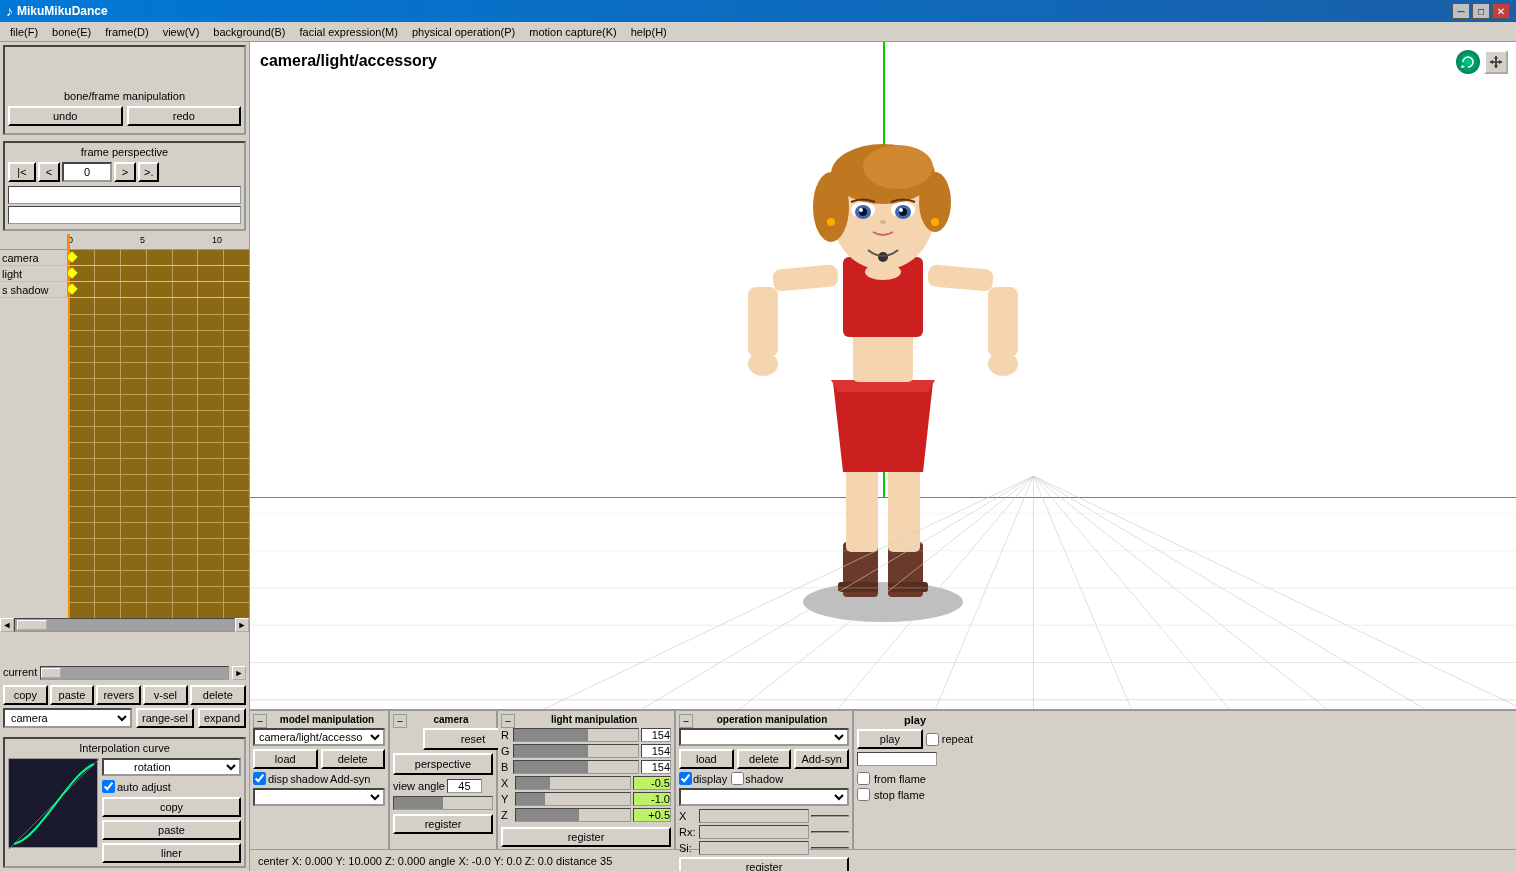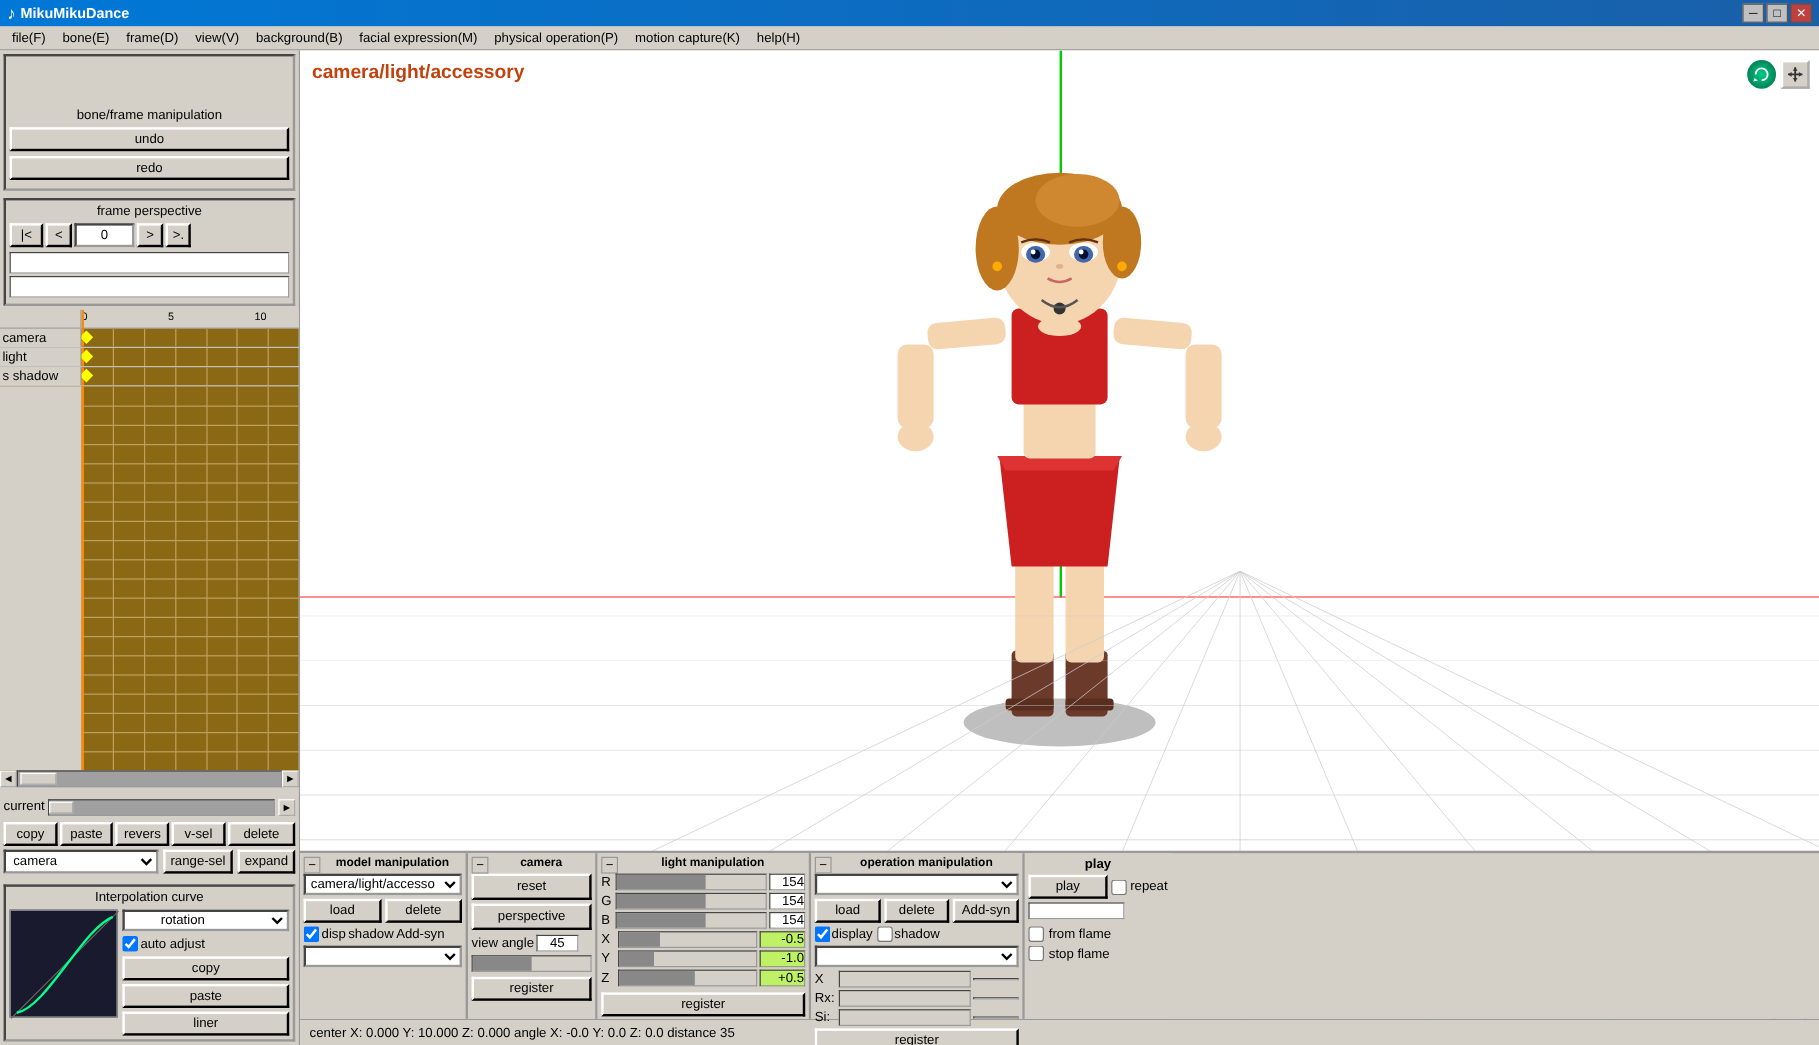--- a/index.html
+++ b/index.html
@@ -74,21 +74,20 @@
     #bone-frame-section .section-title {
       text-align: center;
       font-size: 11px;
       margin-bottom: 4px;
       margin-top: 40px;
     }
     .btn-row {
       display: flex;
       gap: 4px;
       margin-bottom: 4px;
-      flex-direction: column;
     }
     .win-btn {
       flex: 1;
       background: #d4d0c8;
       border: 2px outset #fff;
       border-right-color: #555;
       border-bottom-color: #555;
       padding: 2px 4px;
       font-size: 11px;
       cursor: pointer;
@@ -316,21 +315,21 @@
     #viewport {
       flex: 1;
       background: white;
       position: relative;
       overflow: hidden;
     }
 
     .camera-label {
       position: absolute;
       top: 10px; left: 10px;
-      color: #c2410c;
+      color: #000000;
       font-size: 16px;
       font-weight: bold;
     }
 
     .local-label {
       position: absolute;
       bottom: 10px; right: 10px;
       color: #4444ff;
       font-size: 14px;
     }
@@ -464,20 +463,21 @@
       width: 100%;
       background: #d4d0c8;
       border: 2px outset #fff;
       border-right-color: #555;
       border-bottom-color: #555;
       padding: 3px 4px;
       font-size: 11px;
       cursor: pointer;
       text-align: center;
       margin-bottom: 3px;
+      margin-left: 30px;
     }
     .perspective-btn {
       width: 100%;
       background: #d4d0c8;
       border: 2px outset #fff;
       border-right-color: #555;
       border-bottom-color: #555;
       padding: 3px 4px;
       font-size: 11px;
       cursor: pointer;

